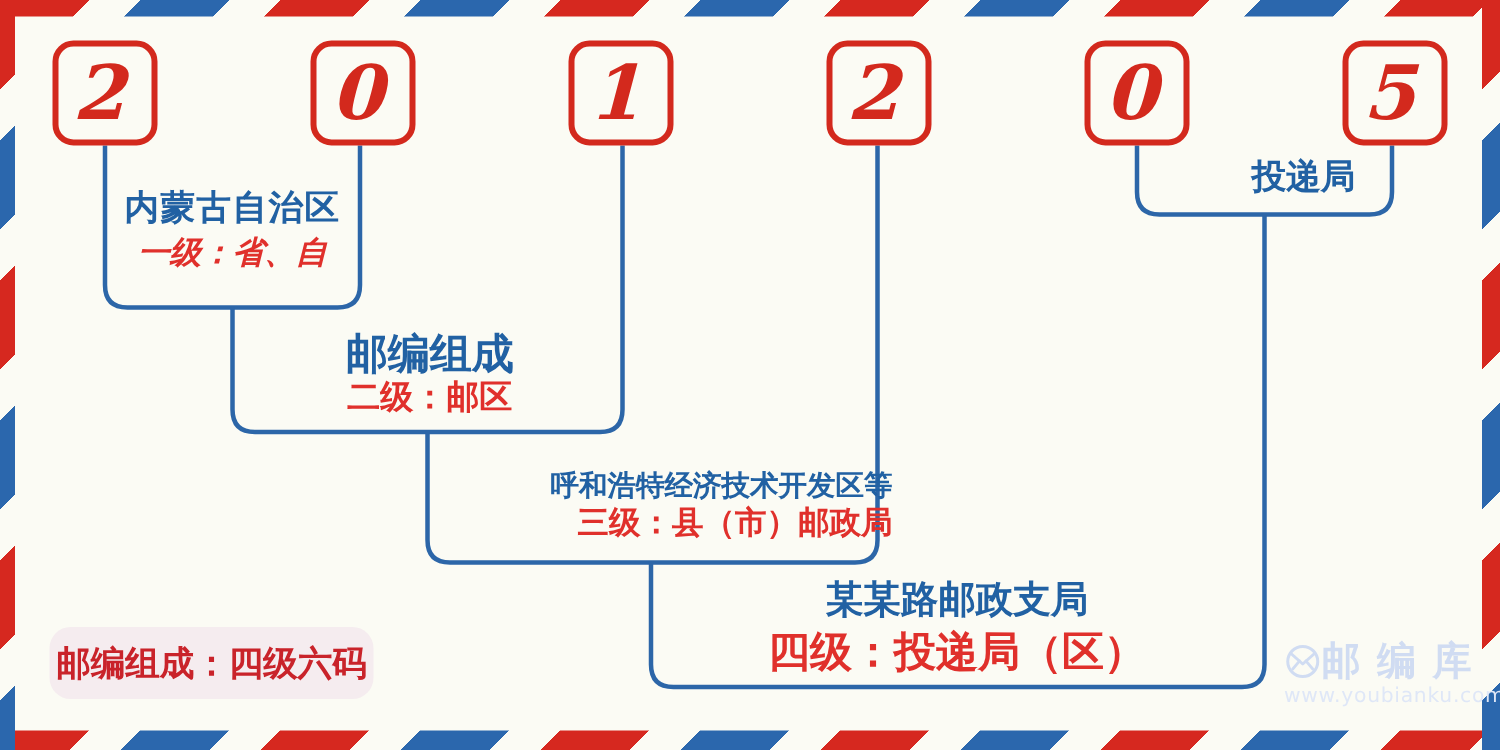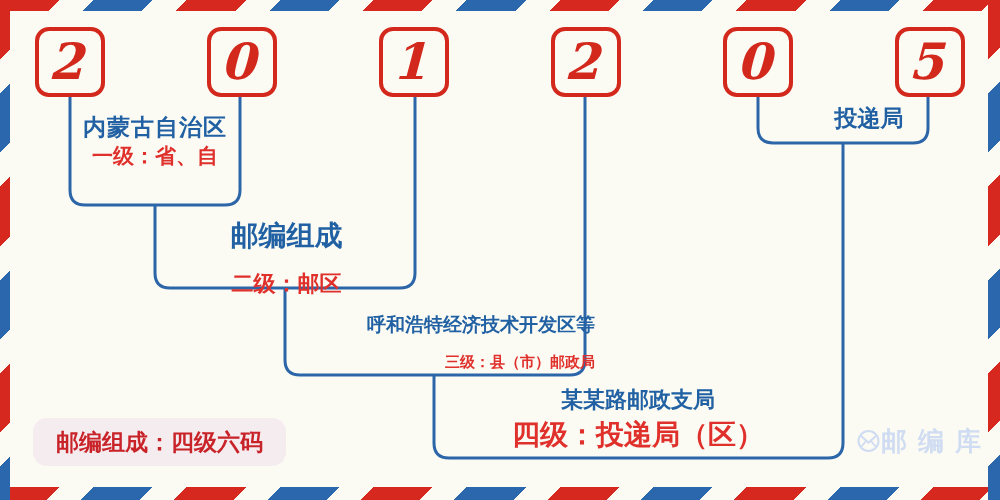--- a/index.html
+++ b/index.html
@@ -34,37 +34,37 @@
   .digit-box span{
     font-family:"DejaVu Serif","Liberation Serif",serif;
     font-style:italic;font-weight:bold;font-size:50px;line-height:1;
     color:#d3291d;transform:skew(-4deg);
   }
   
   .label{position:absolute;text-align:center;}
   .lvl-name{color:#2161a3;font-weight:bold;}
   .lvl-desc{color:#e0302b;font-weight:bold;}
   .label-1{left:60px;top:113px;width:190px;}
-  .label-1 .lvl-name{font-size:23px;line-height:28px;letter-spacing:1px;}
+  .label-1 .lvl-name{font-size:23px;line-height:28px;letter-spacing:1px;margin-top:12px;}
   .label-1 .lvl-desc{font-size:21px;line-height:21px;}
-  .label-1 .lvl-desc.first{margin-top:5px;}
+  .label-1 .lvl-desc.first{margin-top:5px;font-style:italic;}
   .label-2{left:148px;top:220px;width:277px;}
   .label-2 .lvl-name{font-size:28px;line-height:31px;}
-  .label-2 .lvl-desc{font-size:22px;line-height:23px;margin-top:21px;}
+  .label-2 .lvl-desc{font-size:22px;line-height:23px;margin-top:3px;}
   .label-3{left:275px;top:313px;width:320px;text-align:right;}
   .label-3 .lvl-name{font-size:19px;line-height:22px;}
-  .label-3 .lvl-desc{font-size:15px;line-height:23px;margin-top:16px;}
+  .label-3 .lvl-desc{font-size:21px;line-height:23px;margin-top:2px;}
   .label-4{left:438px;top:387px;width:400px;}
-  .label-4 .lvl-name{font-size:22px;line-height:26px;}
+  .label-4 .lvl-name{font-size:25px;line-height:26px;}
   .label-4 .lvl-desc{font-size:28px;line-height:23px;margin-top:10px;}
   .label-5{left:788px;top:105px;width:162px;}
   .label-5 .lvl-name{font-size:23px;line-height:26px;}
   
   .badge{
-    position:absolute;left:33px;top:418px;width:253px;height:48px;
+    position:absolute;left:33px;top:418px;width:216px;height:48px;
     background:#f5ecef;border-radius:14px;
     display:flex;align-items:center;justify-content:center;
   }
   .badge span{color:#c9232a;font-weight:bold;font-size:23px;}
   
   .watermark{position:absolute;left:856px;top:426px;width:136px;}
   .wm-row{display:flex;align-items:center;}
   .wm-brand{
     color:#d0dcf2;font-size:26px;font-weight:bold;
     letter-spacing:11px;line-height:30px;white-space:nowrap;
@@ -138,15 +138,16 @@
 
   <div class="watermark">
     <div class="wm-row">
       <svg width="30" height="30" viewBox="0 0 30 30">
         <circle cx="15" cy="15" r="12" fill="none" stroke="#d0dcf2" stroke-width="2.4"></circle>
         <path d="M6 9 L15 17 L24 9" fill="none" stroke="#d0dcf2" stroke-width="2.4" stroke-linecap="round" stroke-linejoin="round"></path>
         <path d="M7 21 L12.5 14.5 M23 21 L17.5 14.5" fill="none" stroke="#d0dcf2" stroke-width="2.2" stroke-linecap="round"></path>
       </svg>
       <span class="wm-brand">邮编库</span>
     </div>
+    <div class="wm-url">www.youbianku.com</div>
   </div>
 
 </div>
 
 </body></html>

